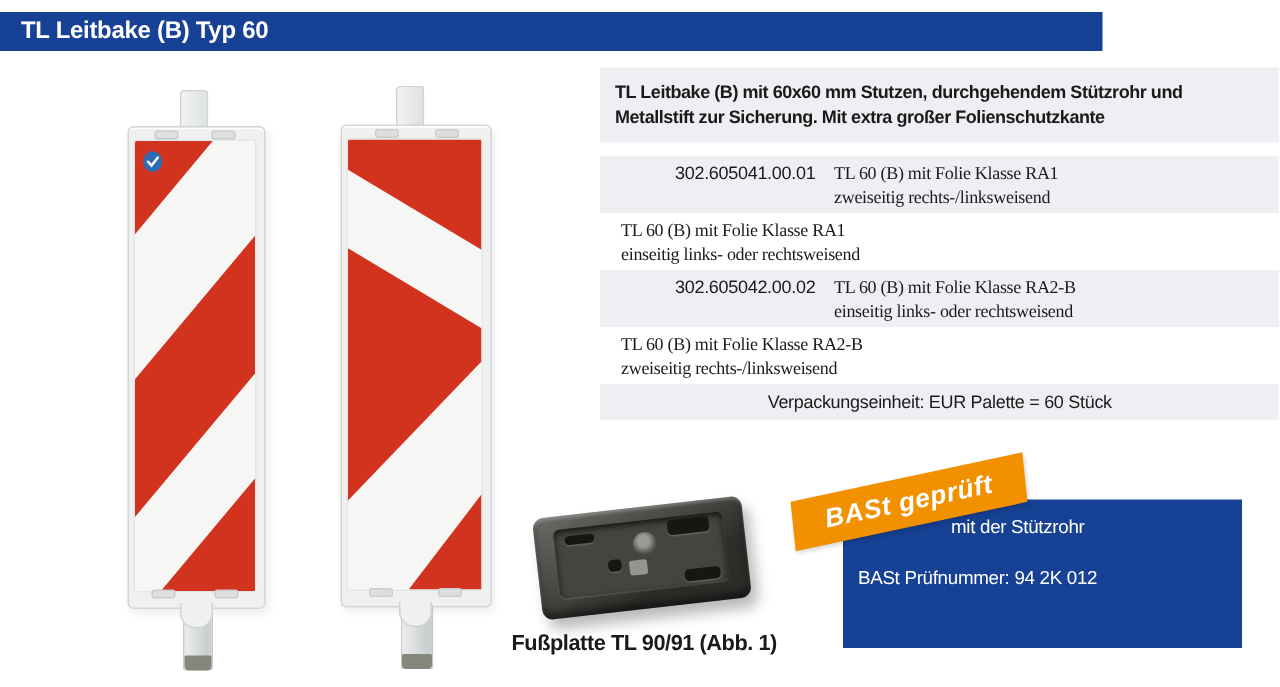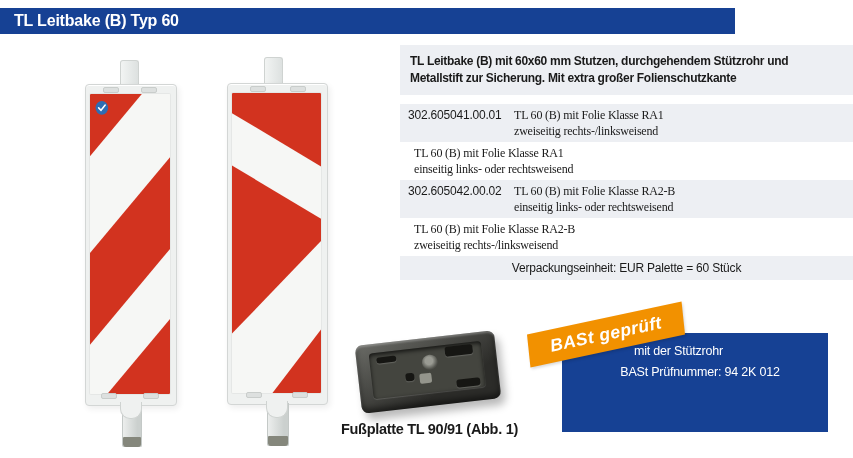--- a/index.html
+++ b/index.html
@@ -42,21 +42,21 @@
   }
   
   .info-panel{position:absolute;left:400px;top:45px;width:453px;}
   .desc{
     background:var(--row-gray,#edeff3);font-weight:bold;font-size:12px;line-height:17px;
     padding:8px 10px;letter-spacing:-0.3px;min-height:34px;
   }
   .rows{margin-top:9px;}
   .row{display:flex;padding:4px 0 3px 8px;font-size:12px;line-height:15.5px;letter-spacing:-0.2px;}
   .row:nth-child(odd){background:var(--row-gray,#edeff3);}
-  .row .sku{width:100px;flex:none;}
+  .row .sku{width:100px;flex:none;margin-left:42px;}
   .row .detail{padding-left:6px;font-family:Liberation Serif, serif;}
   .row-footer{
     background:var(--row-gray,#edeff3);text-align:center;font-size:12px;line-height:15px;
     padding:5px 0 4px 0;letter-spacing:-0.2px;
   }
   
   .plate{
     position:absolute;left:358px;top:338px;width:140px;height:68px;
     transform:rotate(-6.5deg);border-radius:7px;
     background:linear-gradient(155deg,#6a6b66,#2c2c29 70%);
@@ -77,21 +77,21 @@
     white-space:nowrap;
   }
   
   .bast-box{
     position:absolute;left:562px;top:333px;width:266px;height:99px;
     background:var(--brand-blue,#164194);color:#fff;font-size:12.5px;line-height:16px;
     letter-spacing:-0.2px;z-index:2;box-sizing:border-box;padding-top:10px;
   }
   .bast-box .l1{padding-left:72px;}
   .bast-box .l2{padding-left:10px;}
-  .bast-box .l3{padding-left:10px;margin-top:5px;text-align:center;}
+  .bast-box .l3{padding-left:10px;margin-top:18px;}
   .ribbon{
     position:absolute;left:527px;top:318px;width:158px;height:33px;z-index:3;
     background:var(--brand-orange,#f29100);transform:rotate(-12deg) skewX(-6deg);
     display:flex;align-items:center;justify-content:center;
     box-shadow:1px 2px 3px rgba(0,0,0,0.15);
   }
   .ribbon span{
     color:#fff;font-weight:bold;font-style:italic;font-size:17.5px;letter-spacing:0.5px;
     transform:skewX(6deg);white-space:nowrap;
   }

